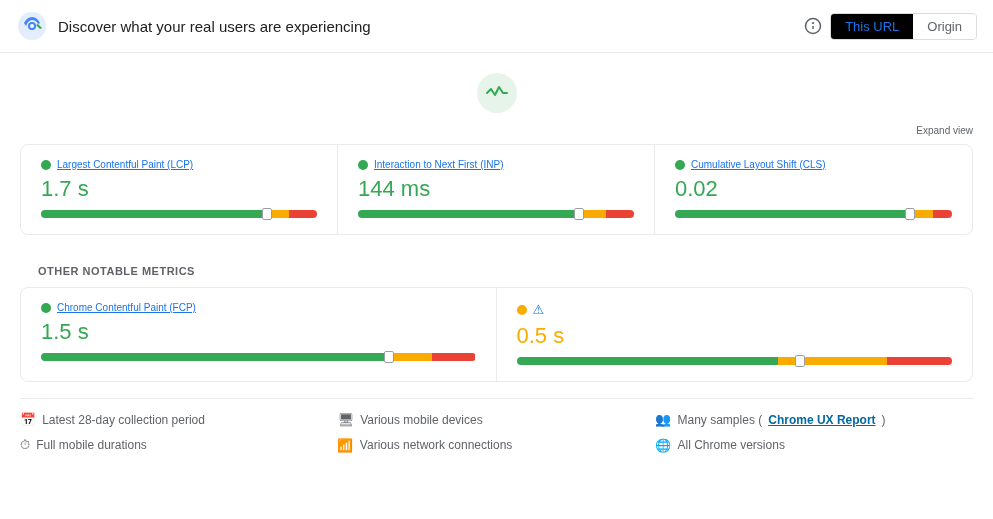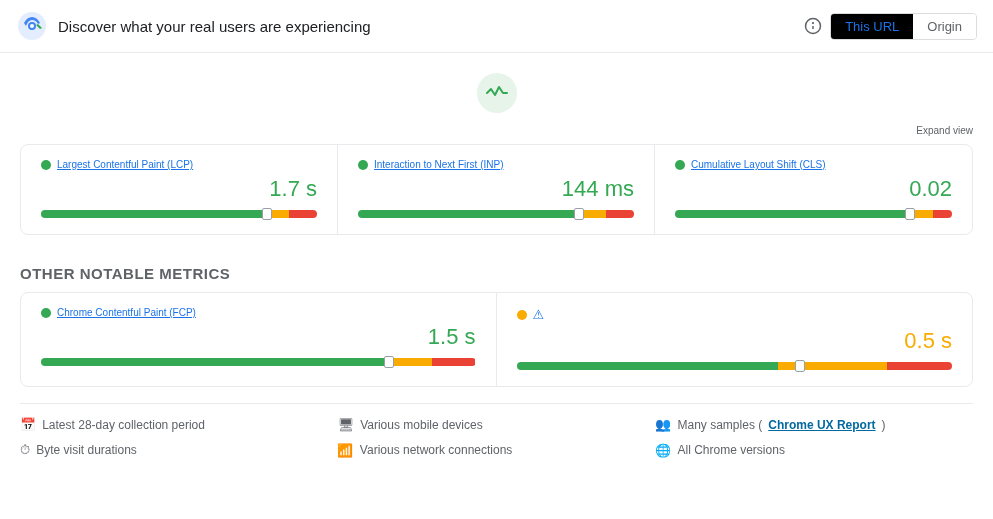--- a/index.html
+++ b/index.html
@@ -140,21 +140,21 @@
       color: #1a73e8;
       text-decoration: underline;
       font-size: 10px;
       cursor: pointer;
     }
 
     .metric-value {
       font-size: 22px;
       color: #34a853;
       font-weight: 400;
-      text-align: right;
+      text-align: left;
       margin-bottom: 8px;
     }
     .metric-value.orange { color: #f9ab00; }
 
     
     .progress-bar-container {
       position: relative;
       height: 8px;
       border-radius: 4px;
       overflow: visible;
@@ -185,26 +185,27 @@
       width: 10px;
       height: 12px;
       background: #fff;
       border: 1px solid #9aa0a6;
       border-radius: 2px;
       transform: translateX(-50%);
     }
 
     
     .section-label {
-      font-size: 15px;
+      font-size: 11px;
       font-weight: 600;
       color: #5f6368;
       letter-spacing: 0.5px;
       padding: 14px 0 10px 0;
       text-transform: uppercase;
+      margin-left: 18px;
     }
 
     .metrics-grid-2 {
       display: grid;
       grid-template-columns: 1fr 1fr;
       gap: 0;
       border: 1px solid #e8eaed;
       border-radius: 8px;
       overflow: hidden;
       margin-bottom: 16px;
@@ -381,21 +382,21 @@
     </div>
     <div class="footer-item">
       <span style="font-size:13px;">👥</span>
       <span>Many samples (</span>
         <a class="footer-link">Chrome UX Report</a>
         <span>)</span>
     </div>
 
     <div class="footer-item">
       <span style="font-size:13px;">⏱</span>
-      <span>Byte visit durations</span>
+      <span>Full mobile durations</span>
     </div>
     <div class="footer-item">
       <span style="font-size:13px;">📶</span>
       <span>Various network connections</span>
     </div>
     <div class="footer-item">
       <span style="font-size:13px;">🌐</span>
       <span>All Chrome versions</span>
     </div>
   </div>

